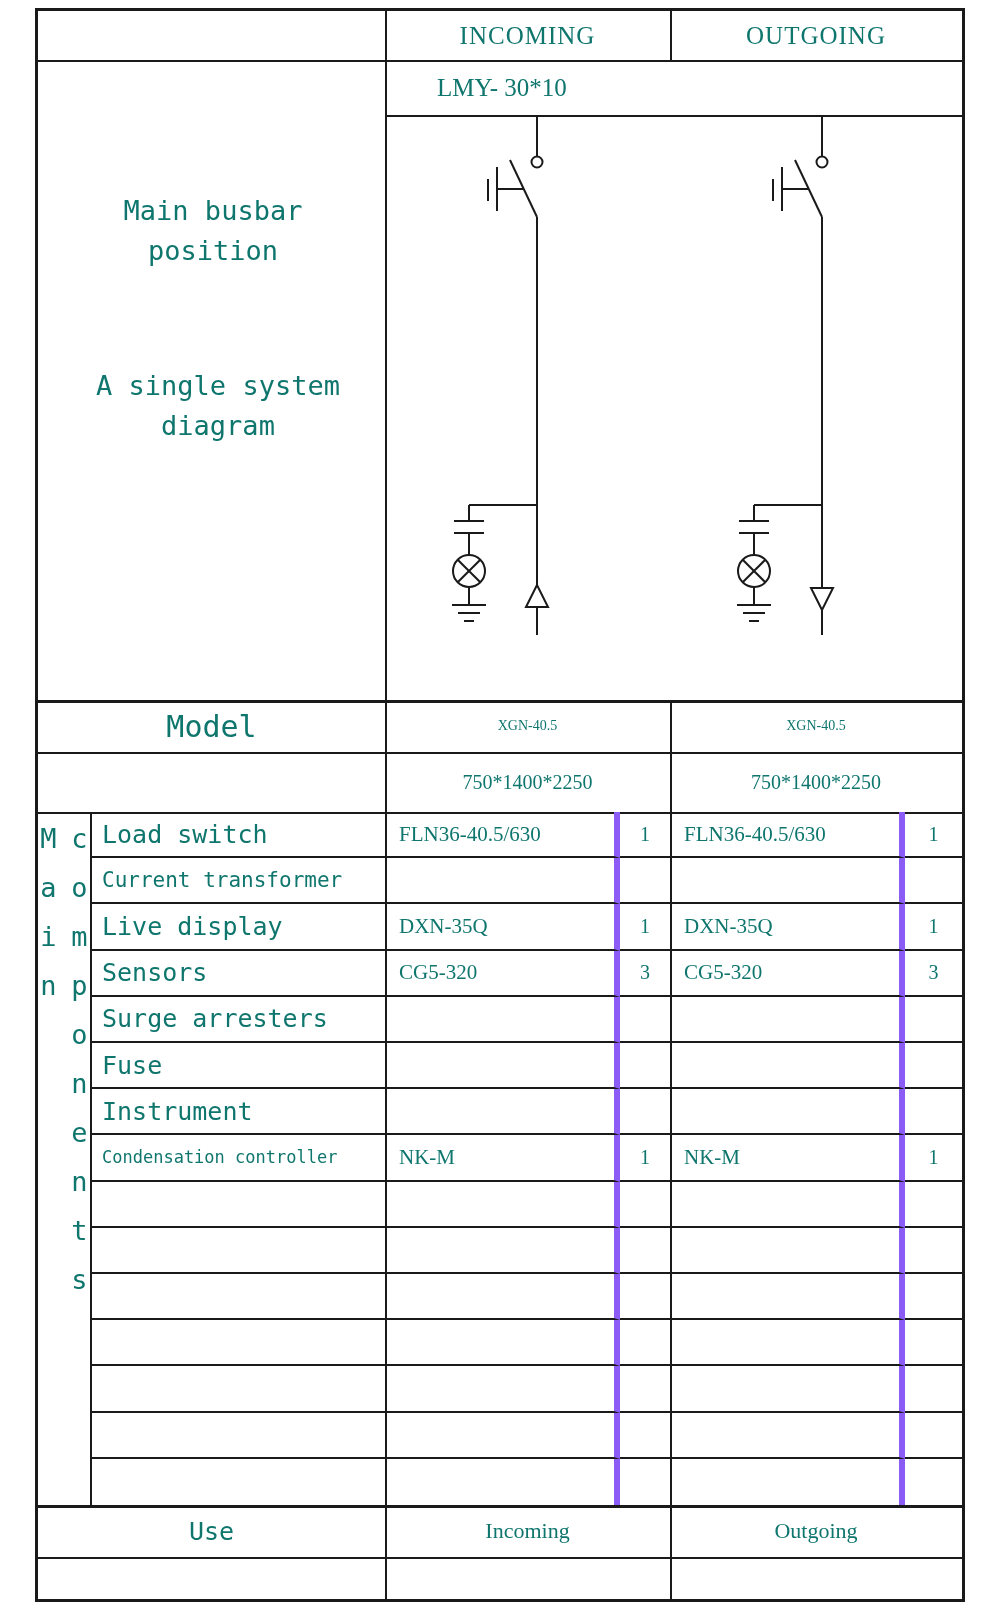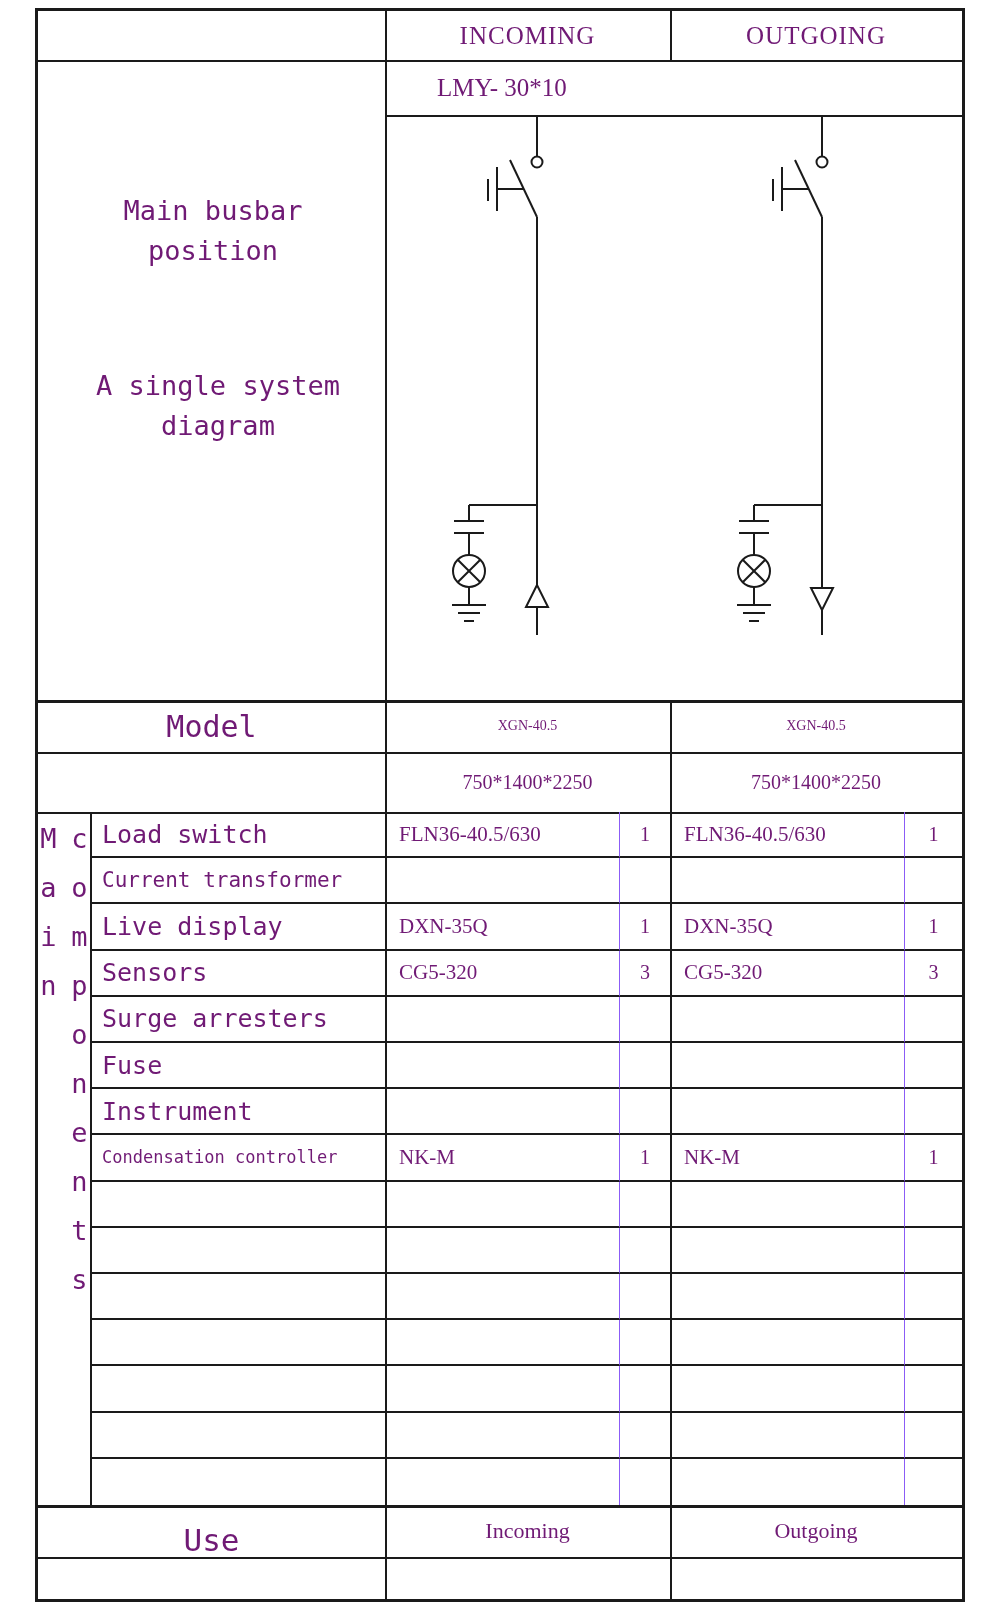--- a/index.html
+++ b/index.html
@@ -1,42 +1,42 @@
 <!DOCTYPE html>
 <html><head>
 <meta charset="utf-8">
 <style>
   html,body{margin:0;padding:0;background:#e8e8e8;}
   .page{position:relative;width:1000px;height:1613px;background:#ffffff;overflow:hidden;
-        font-family:"DejaVu Sans Mono", monospace;color:#701a75;}
+        font-family:"DejaVu Sans Mono", monospace;color:#0f766e;}
   .tbl{position:absolute;left:35px;top:8px;width:930px;height:1594px;
        border:3px solid #1a1a1a;box-sizing:border-box;}
   .hl{position:absolute;height:2px;background:#1a1a1a;left:0;right:0;}
   .hl.thick{height:3px;}
   .vl{position:absolute;width:2px;background:#1a1a1a;}
   .cell{position:absolute;display:flex;align-items:center;justify-content:center;
         box-sizing:border-box;white-space:pre-wrap;}
   .mono{font-family:"DejaVu Sans Mono", monospace;}
   .serif{font-family:"Liberation Serif", serif;}
   .hdr{font-size:25px;letter-spacing:1px;}
   .lmy{justify-content:flex-start;padding-left:52px;font-size:25px;}
   .side-label{font-size:27px;line-height:1.5;text-align:center;}
   .model-lbl{font-size:30px;}
   .cab-lbl{font-size:25px;}
   .val-lg{font-size:14px;}
   .val-md{font-size:20px;}
-  .use-lbl{font-size:31px;margin-top:9px;}
+  .use-lbl{font-size:25px;}
   .use-val{font-size:22px;}
   
   .comp-grid{position:absolute;left:52px;top:801px;width:872px;height:693px;
              display:grid;grid-template-columns:295px 235px 50px 235px 57px;
              grid-template-rows:repeat(15,1fr);}
   .comp-grid>.gc{box-sizing:border-box;border-bottom:2px solid #1a1a1a;
              display:flex;align-items:center;overflow:hidden;}
-  .comp-grid>.gc.bR{border-right:1px solid #8b5cf6;}
+  .comp-grid>.gc.bR{border-right:6px solid #8b5cf6;}
   .comp-grid>.gc:nth-last-child(-n+5){border-bottom:none;}
   .gc.name{padding-left:12px;font-size:25px;font-family:"DejaVu Sans Mono", monospace;text-align:center;}
   .gc.name.md{font-size:21px;}
   .gc.name.sm{font-size:17px;}
   .gc.val{padding-left:14px;font-size:21px;font-family:"Liberation Serif", serif;}
   .gc.qty{justify-content:center;font-size:20px;font-family:"Liberation Serif", serif;}
   
   .vtext-wrap{position:absolute;left:0;top:812px;width:52px;height:680px;
               display:flex;justify-content:center;align-items:flex-start;}
   .vtext{writing-mode:vertical-lr;text-orientation:upright;

